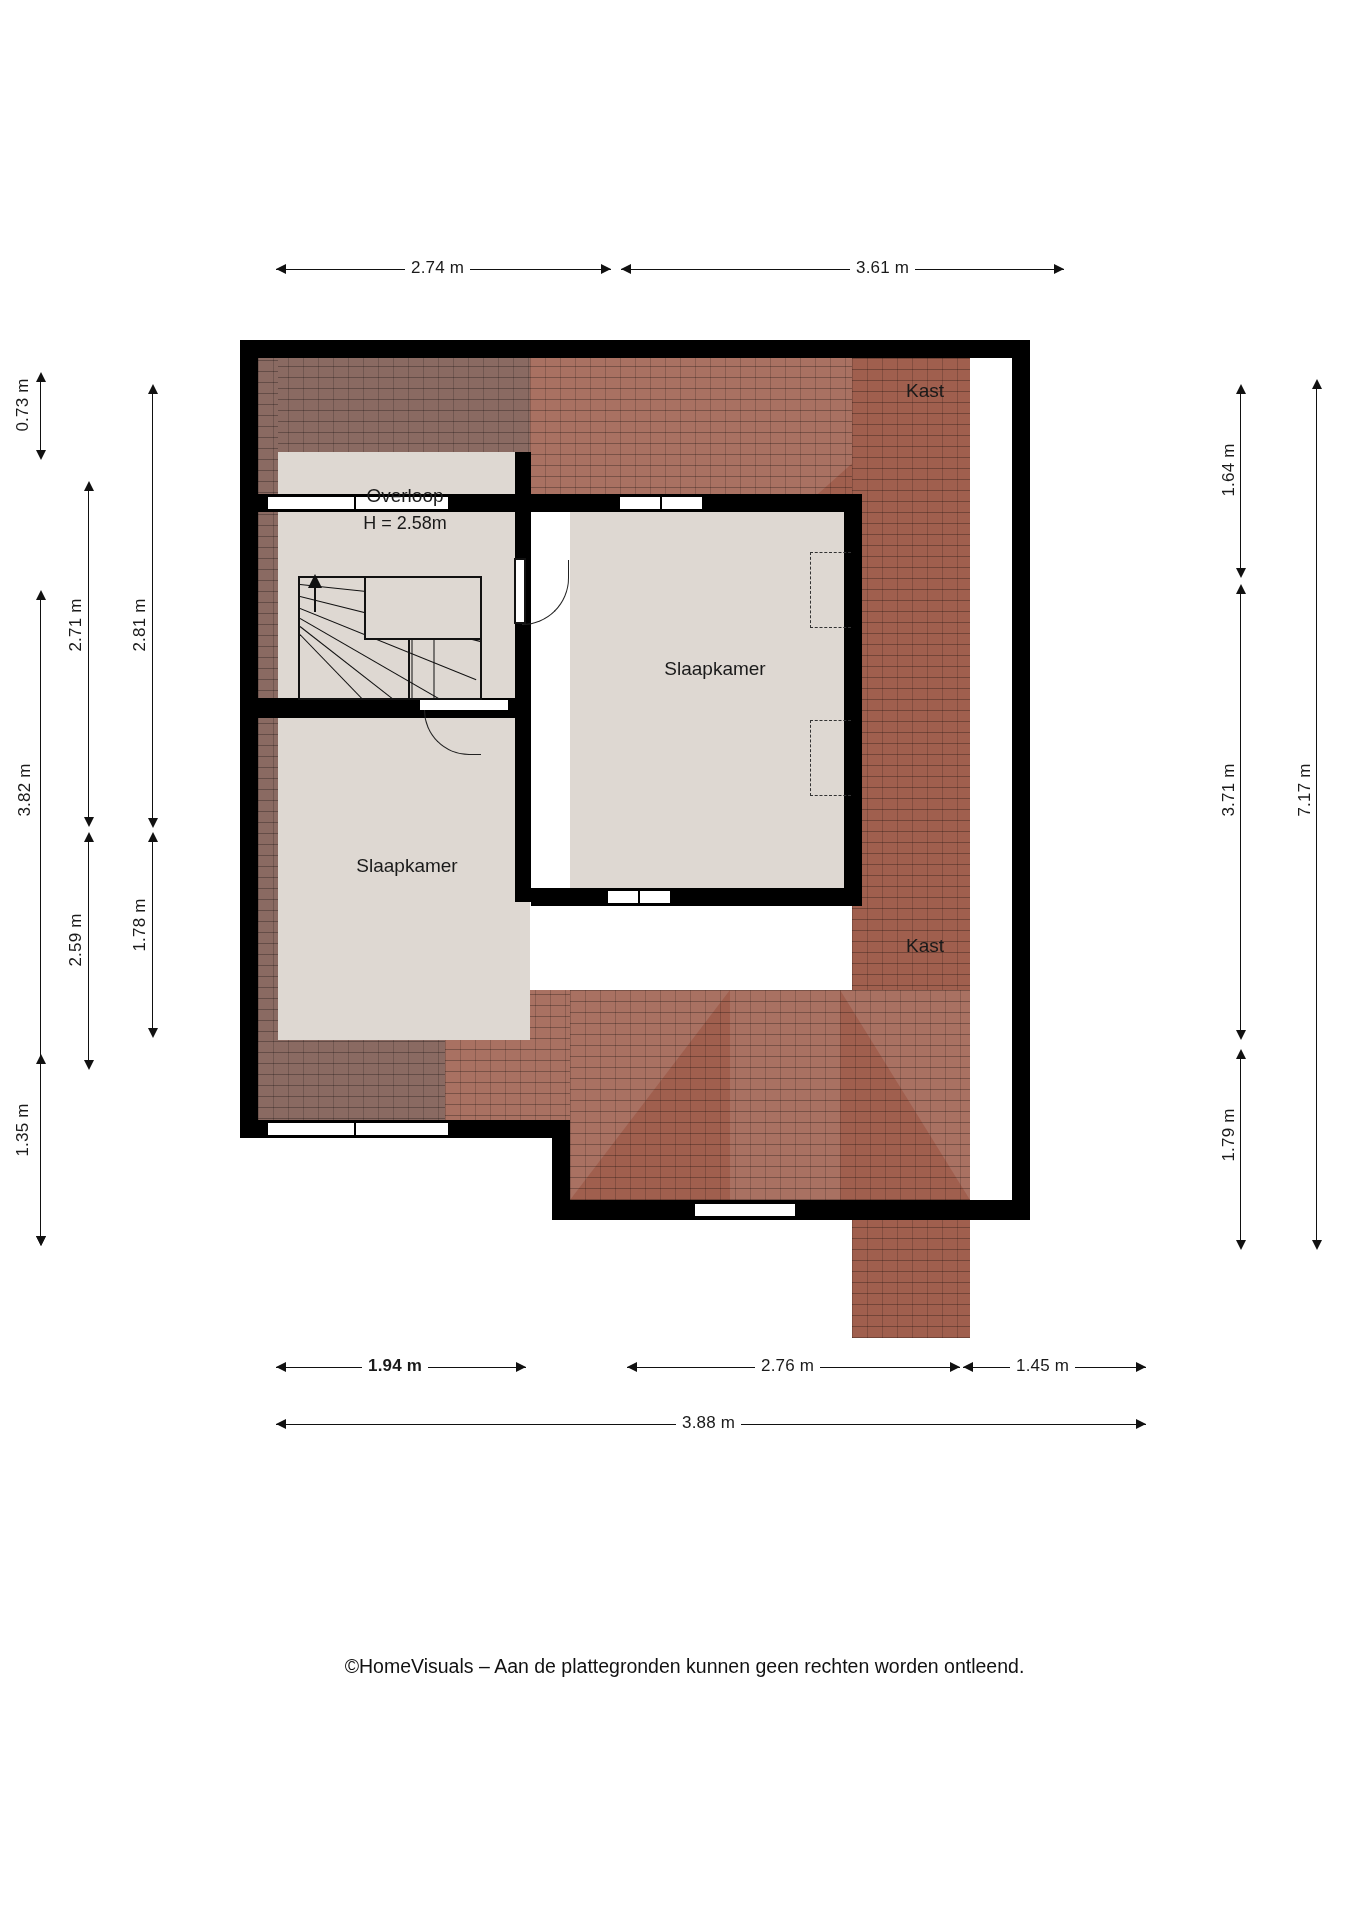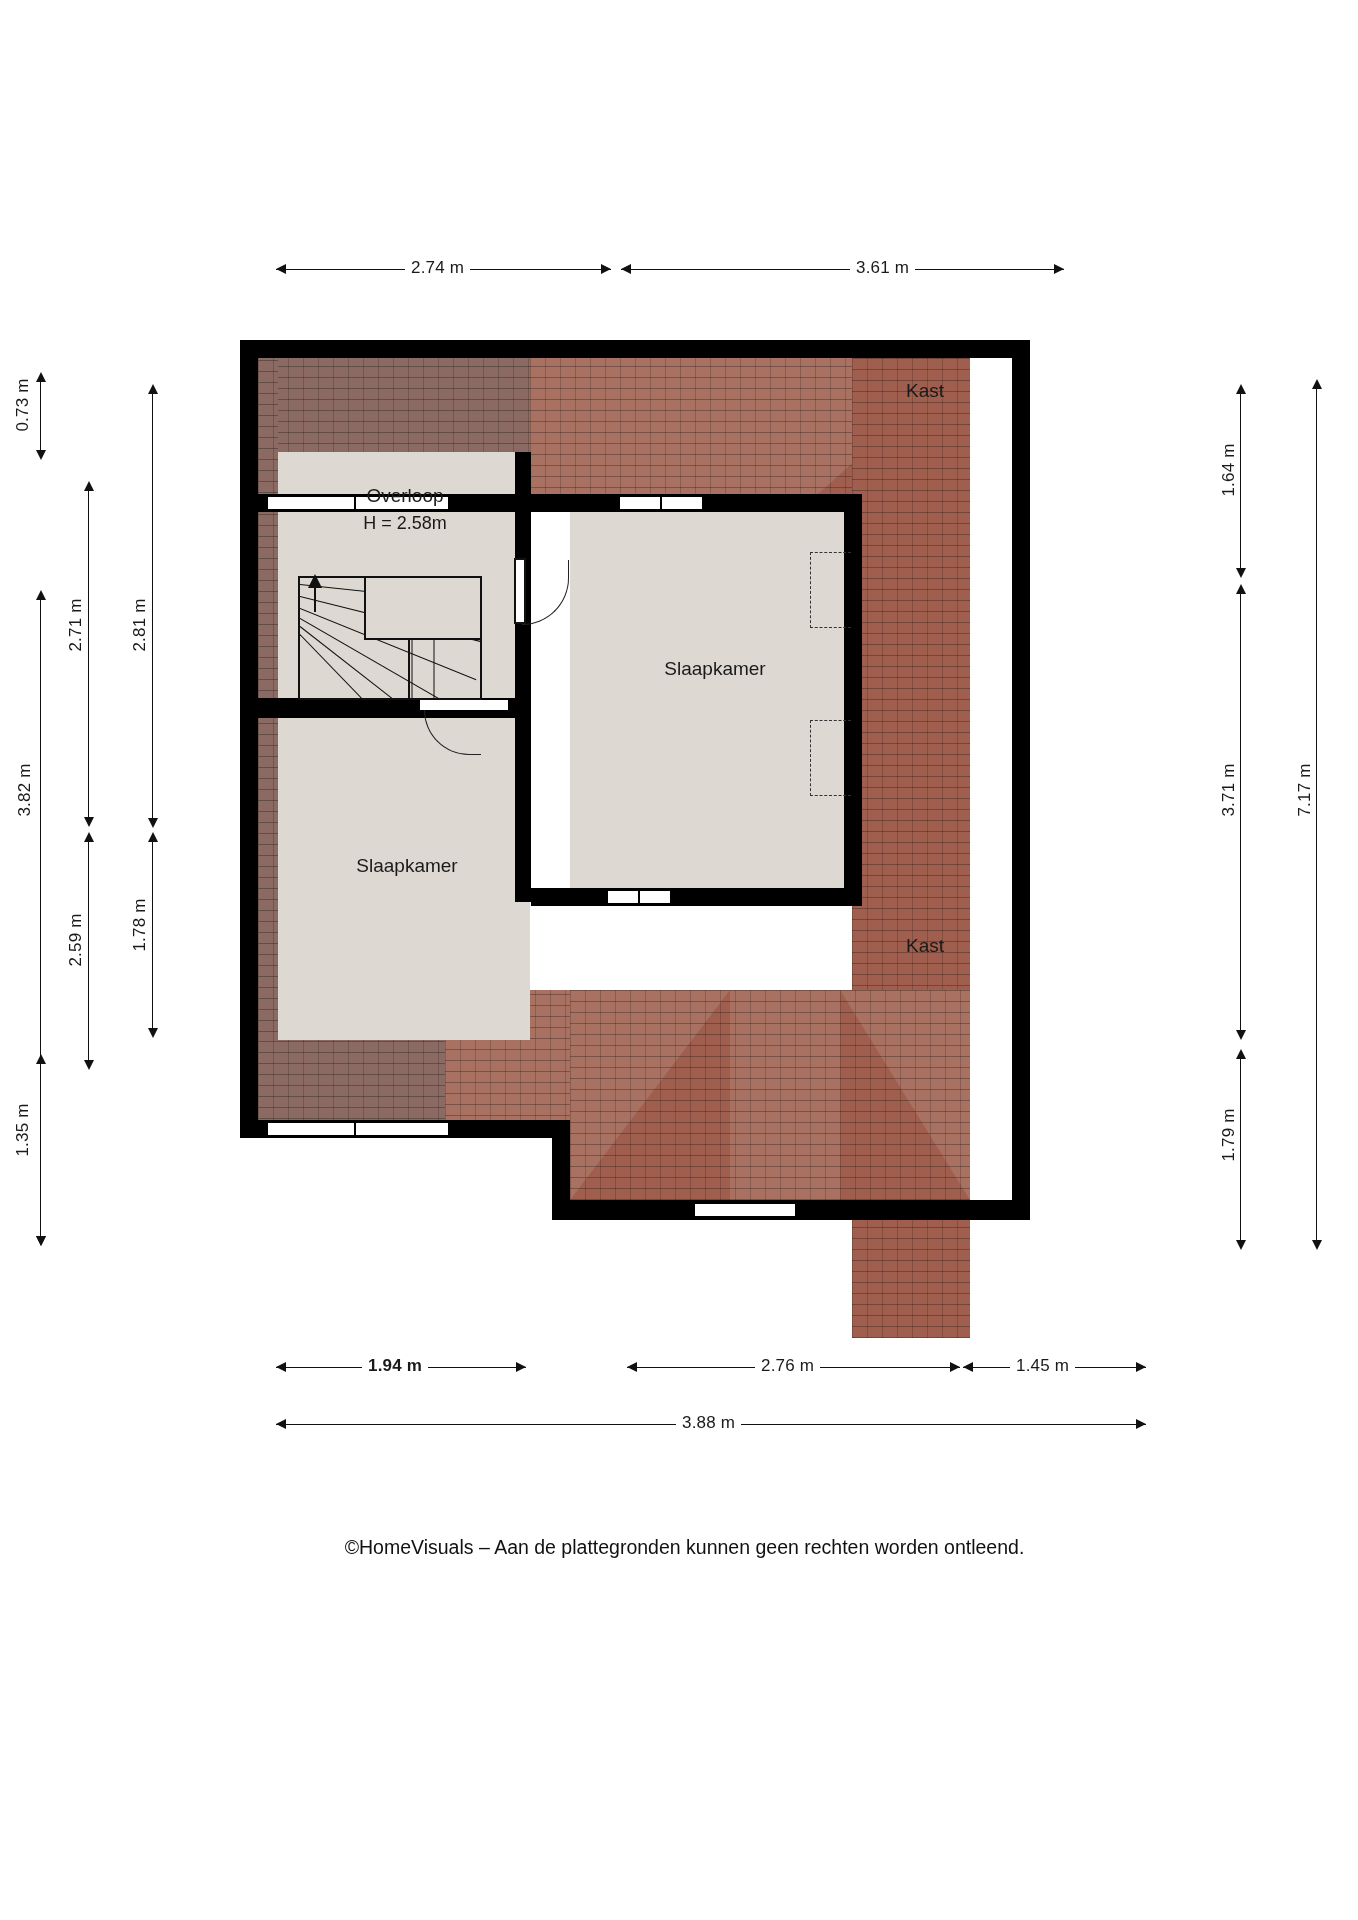--- a/index.html
+++ b/index.html
@@ -319,17 +319,17 @@
     <div class="roomlabel" style="left:80px;top:145px;width:170px;">Overloop</div>
     <div class="roomlabel small" style="left:80px;top:173px;width:170px;">H = 2.58m</div>
 
     <div class="roomlabel" style="left:380px;top:318px;width:190px;">Slaapkamer</div>
     <div class="roomlabel" style="left:78px;top:515px;width:178px;">Slaapkamer</div>
 
     <div class="roomlabel" style="left:640px;top:40px;width:90px;">Kast</div>
     <div class="roomlabel" style="left:640px;top:595px;width:90px;">Kast</div>
   </div>
 
-  <div class="footer" style="top:1533px;padding-left:11px;">
+  <div class="footer" style="top:1652px;padding-left:11px;">
     <div>©HomeVisuals – Aan de plattegronden kunnen geen rechten worden ontleend.</div>
   </div>
 
 </div>
 
 </body></html>

